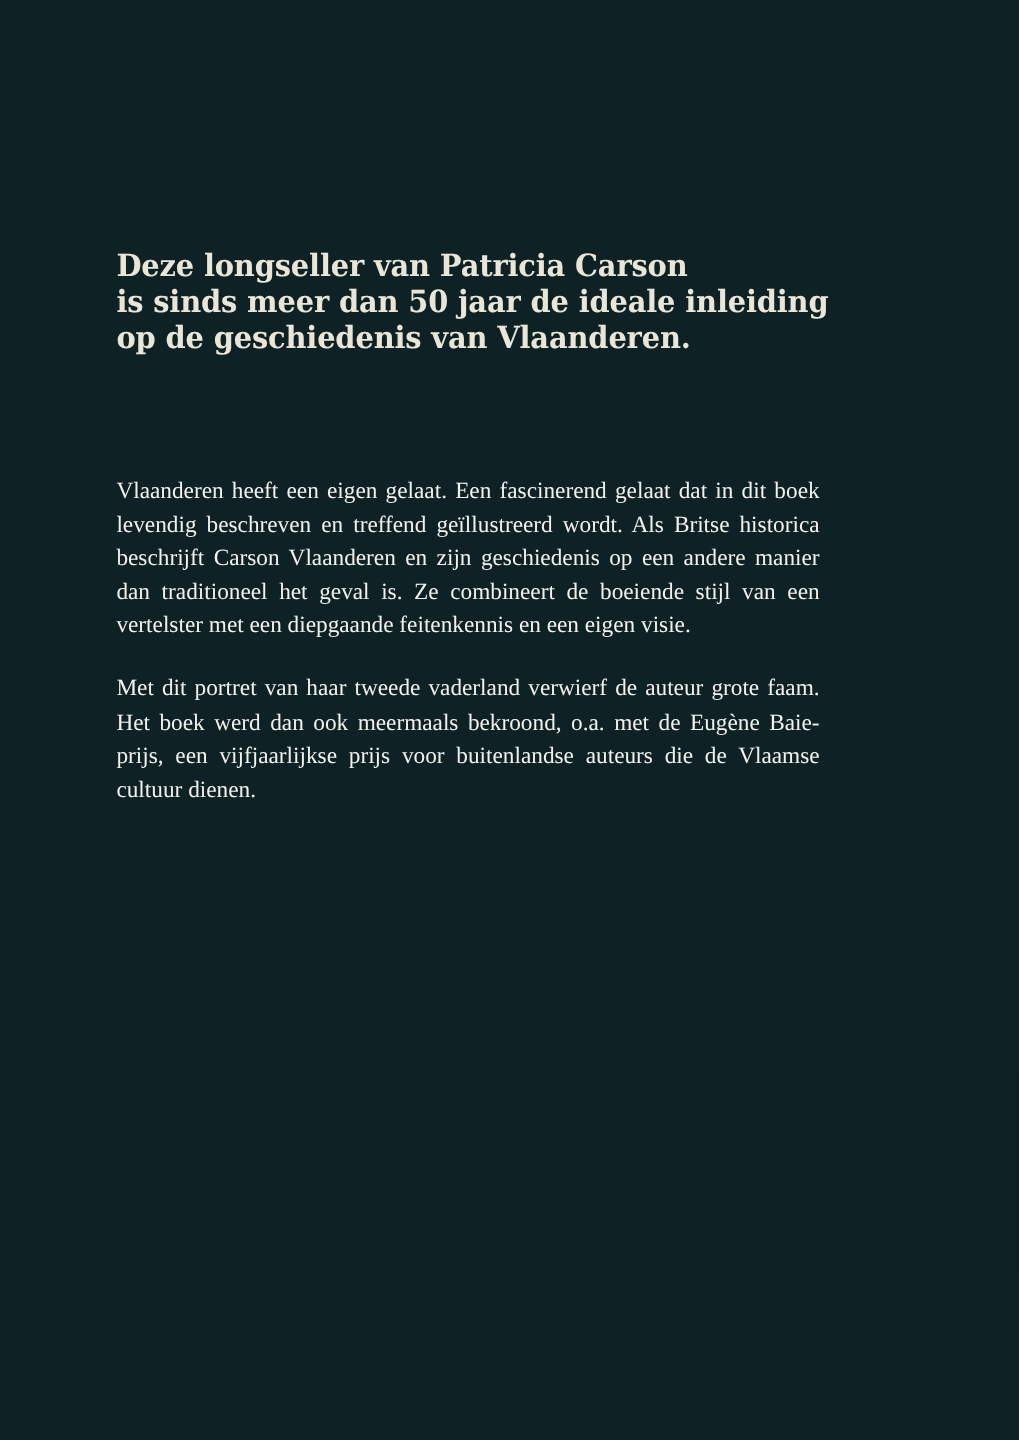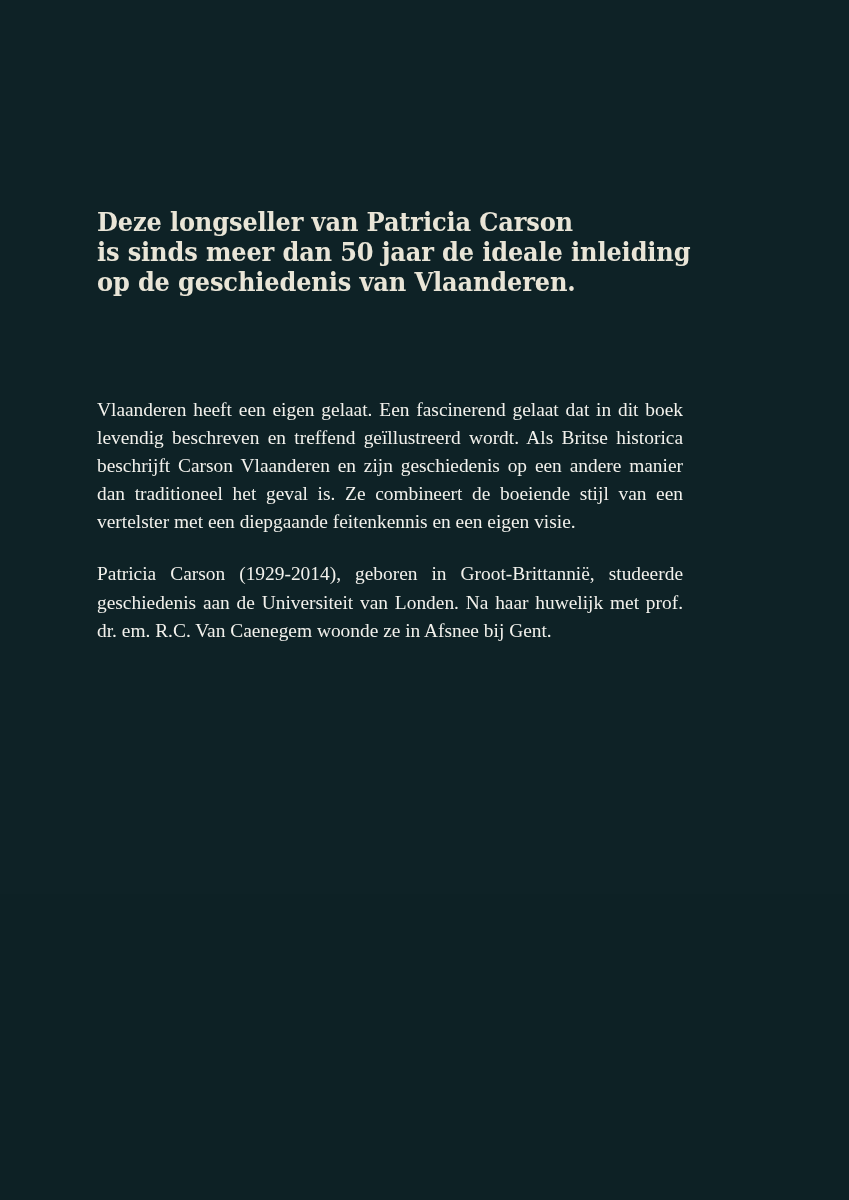--- a/index.html
+++ b/index.html
@@ -129,21 +129,21 @@
 <div class="cover">
 
   <div class="headline">
     <span class="hl-line">Deze longseller van Patricia Carson</span>
     <span class="hl-line">is sinds meer dan 50 jaar de ideale inleiding</span>
     <span class="hl-line">op de geschiedenis van Vlaanderen.</span>
   </div>
 
   <div class="body-copy">
     <p class="last-line-left">Vlaanderen heeft een eigen gelaat. Een fascinerend gelaat dat in dit boek levendig beschreven en treffend geïllustreerd wordt. Als Britse historica beschrijft Carson Vlaanderen en zijn geschiedenis op een andere manier dan traditioneel het geval is. Ze combineert de boeiende stijl van een vertelster met een diepgaande feitenkennis en een eigen visie.</p>
-    <p class="last-line-left">Patricia Carson (1929-2014), geboren in Groot-Brittannië, studeerde geschiedenis aan de Universiteit van Londen. Na haar huwelijk met prof. dr. em. R.C. Van Caenegem woonde ze in Afsnee bij Gent.</p>
+    <p class="last-line-left">Met dit portret van haar tweede vaderland verwierf de auteur grote faam. Het boek werd dan ook meermaals bekroond, o.a. met de Eugène Baie-prijs, een vijfjaarlijkse prijs voor buitenlandse auteurs die de Vlaamse cultuur dienen.</p>
   </div>
 
   <div class="publisher-url">www.eigen.com</div>
 
   <div class="barcode-block">
     <div class="barcode-bars">
         <div class="bar" style="width: 1.55px;"></div>
         <div class="gap" style="width: 1.55px;"></div>
         <div class="bar" style="width: 3.1px;"></div>
         <div class="gap" style="width: 1.55px;"></div>

